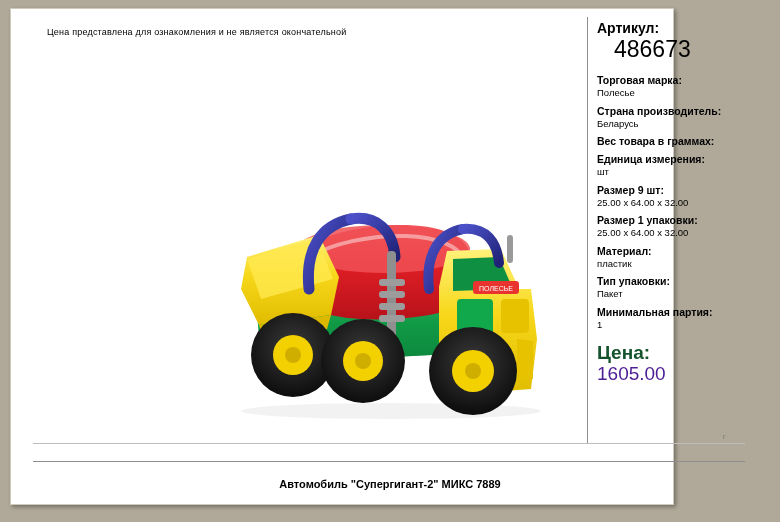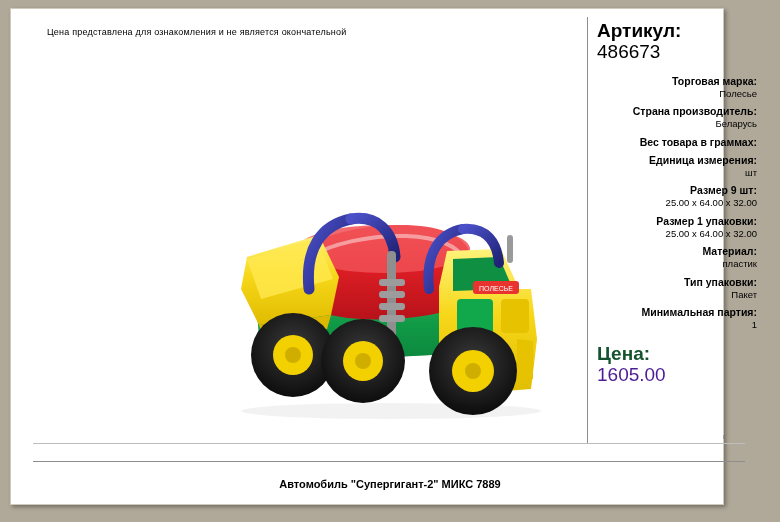--- a/index.html
+++ b/index.html
@@ -10,21 +10,21 @@
     width: 780px;
     height: 522px;
     background: #b0a99a;
     font-family: "Liberation Sans", sans-serif;
     overflow: hidden;
   }
   .page {
     position: absolute;
     left: 10px;
     top: 8px;
-    width: 714px;
+    width: 664px;
     height: 497px;
     background: #ffffff;
     box-shadow: 2px 2px 4px rgba(0,0,0,0.35);
     border: 1px solid #cfcabc;
     box-sizing: border-box;
   }
   .disclaimer {
     position: absolute;
     left: 36px;
     top: 18px;
@@ -35,34 +35,34 @@
   }
 
   
   .spec-col {
     position: absolute;
     left: 586px;
     top: 12px;
     width: 160px;
   }
   .spec-art-label {
-    font-size: 19px;
+    font-size: 14px;
     font-weight: bold;
     line-height: 1.05;
     color: #000;
   }
   .spec-art-value {
-    font-size: 19px;
+    font-size: 23px;
     line-height: 1.15;
     color: #000;
     margin-bottom: 12px;
+    margin-left: 17px;
   }
   .spec-row {
     margin-bottom: 5px;
-    text-align: right;
   }
   .spec-label {
     font-size: 10.5px;
     font-weight: bold;
     color: #000;
     line-height: 1.25;
   }
   .spec-value {
     font-size: 9.5px;
     color: #000;

